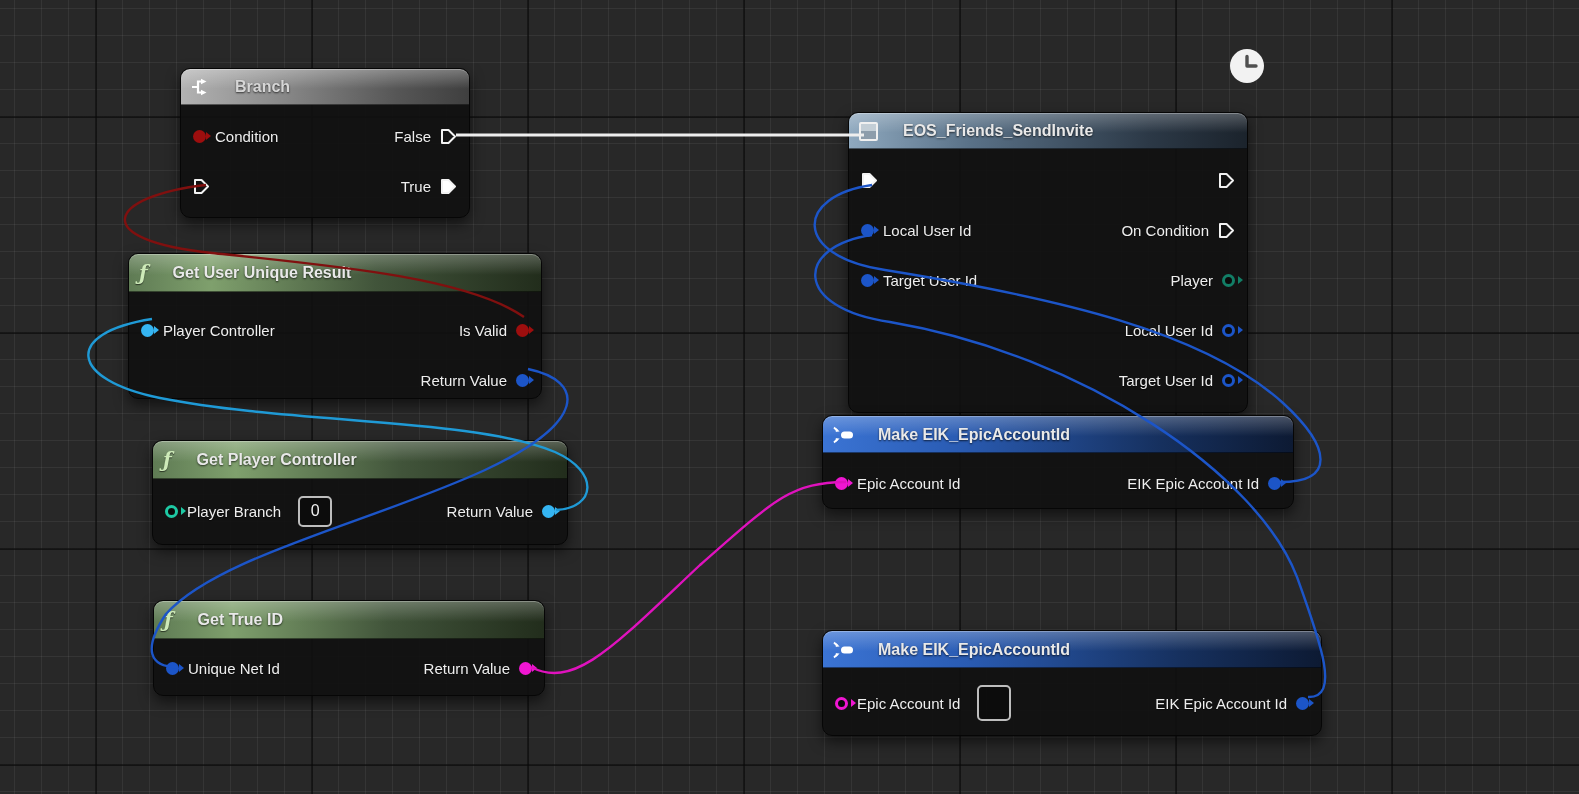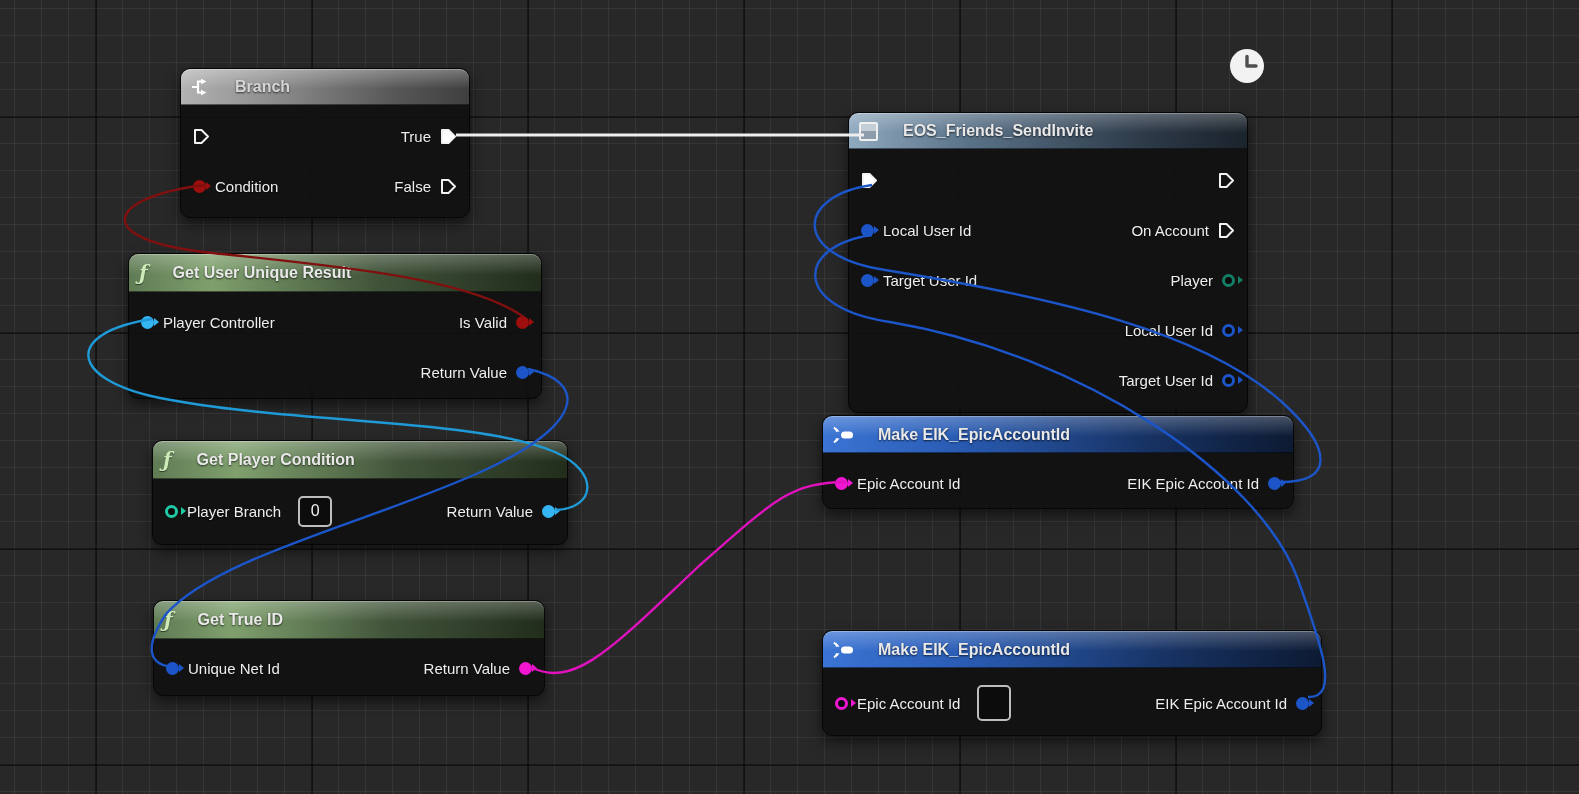--- a/index.html
+++ b/index.html
@@ -76,39 +76,39 @@
       <svg width="19" height="18" viewBox="0 0 19 18">
         <path d="M1 9 H7 M7 9 V3.5 H10 M7 9 V14.5 H10" stroke="#fff" stroke-width="2.2" fill="none"></path>
         <path d="M10 0.8 l5.5 2.7 -5.5 2.7 z" fill="#fff"></path>
         <path d="M10 11.8 l5.5 2.7 -5.5 2.7 z" fill="#fff"></path>
       </svg>
       <span class="title">Branch</span>
     </div>
     <div class="nbody">
       <div class="row">
         <span class="pgroup">
+          <span class="pdot filled" style="--c:#9d0e0e"></span>
+          <span class="plabel">Condition</span>
+        </span>
+        <span class="pgroup">
+          <span class="plabel">False</span>
+          <svg class="pexec" viewBox="0 0 17 17">
+              <path d="M2 2 h6.5 l6.5 6.5 -6.5 6.5 h-6.5 z"></path>
+            </svg>
+        </span>
+      </div>
+      <div class="row">
+        <span class="pgroup">
           <svg class="pexec" viewBox="0 0 17 17">
               <path d="M2 2 h6.5 l6.5 6.5 -6.5 6.5 h-6.5 z"></path>
             </svg>
         </span>
         <span class="pgroup">
           <span class="plabel">True</span>
           <svg class="pexec filled" viewBox="0 0 17 17">
-              <path d="M2 2 h6.5 l6.5 6.5 -6.5 6.5 h-6.5 z"></path>
-            </svg>
-        </span>
-      </div>
-      <div class="row">
-        <span class="pgroup">
-          <span class="pdot filled" style="--c:#9d0e0e"></span>
-          <span class="plabel">Condition</span>
-        </span>
-        <span class="pgroup">
-          <span class="plabel">False</span>
-          <svg class="pexec" viewBox="0 0 17 17">
               <path d="M2 2 h6.5 l6.5 6.5 -6.5 6.5 h-6.5 z"></path>
             </svg>
         </span>
       </div>
     </div>
   </div>
 
   <div class="node" style="left:848px;top:72px;width:398px;height:299px;margin-top:40px;">
     <div class="nhead hd-steel">
       <span class="sqicon"></span>
@@ -126,21 +126,21 @@
               <path d="M2 2 h6.5 l6.5 6.5 -6.5 6.5 h-6.5 z"></path>
             </svg>
         </span>
       </div>
       <div class="row">
         <span class="pgroup">
           <span class="pdot filled" style="--c:#1c55c8"></span>
           <span class="plabel">Local User Id</span>
         </span>
         <span class="pgroup">
-          <span class="plabel">On Account</span>
+          <span class="plabel">On Condition</span>
           <svg class="pexec" viewBox="0 0 17 17">
               <path d="M2 2 h6.5 l6.5 6.5 -6.5 6.5 h-6.5 z"></path>
             </svg>
         </span>
       </div>
       <div class="row">
         <span class="pgroup">
           <span class="pdot filled" style="--c:#1c55c8"></span>
           <span class="plabel">Target User Id</span>
         </span>
@@ -164,21 +164,21 @@
         </span>
       </div>
     </div>
   </div>
 
   <div class="node" style="left:128px;top:253px;width:412px;height:144px;">
     <div class="nhead hd-green" style="height:38px;">
       <span class="ficon">ƒ</span>
       <span class="title">Get User Unique Result</span>
     </div>
-    <div class="nbody" style="padding-top:5px;">
+    <div class="nbody" style="padding-top:13px;">
       <div class="row">
         <span class="pgroup">
           <span class="pdot filled" style="--c:#35b5f2"></span>
           <span class="plabel">Player Controller</span>
         </span>
         <span class="pgroup">
           <span class="plabel">Is Valid</span>
           <span class="pdot filled" style="--c:#9d0e0e"></span>
         </span>
       </div>
@@ -188,21 +188,21 @@
           <span class="plabel">Return Value</span>
           <span class="pdot filled" style="--c:#1c55c8"></span>
         </span>
       </div>
     </div>
   </div>
 
   <div class="node" style="left:152px;top:440px;width:414px;height:103px;">
     <div class="nhead hd-green" style="height:38px;">
       <span class="ficon">ƒ</span>
-      <span class="title">Get Player Condition</span>
+      <span class="title">Get Player Controller</span>
     </div>
     <div class="nbody" style="padding-top:7px;">
       <div class="row">
         <span class="pgroup">
           <span class="pdot hollow" style="--c:#1ec9a4"></span>
           <span class="plabel">Player Branch</span>
           <span class="valbox">0</span>
         </span>
         <span class="pgroup">
           <span class="plabel">Return Value</span>

